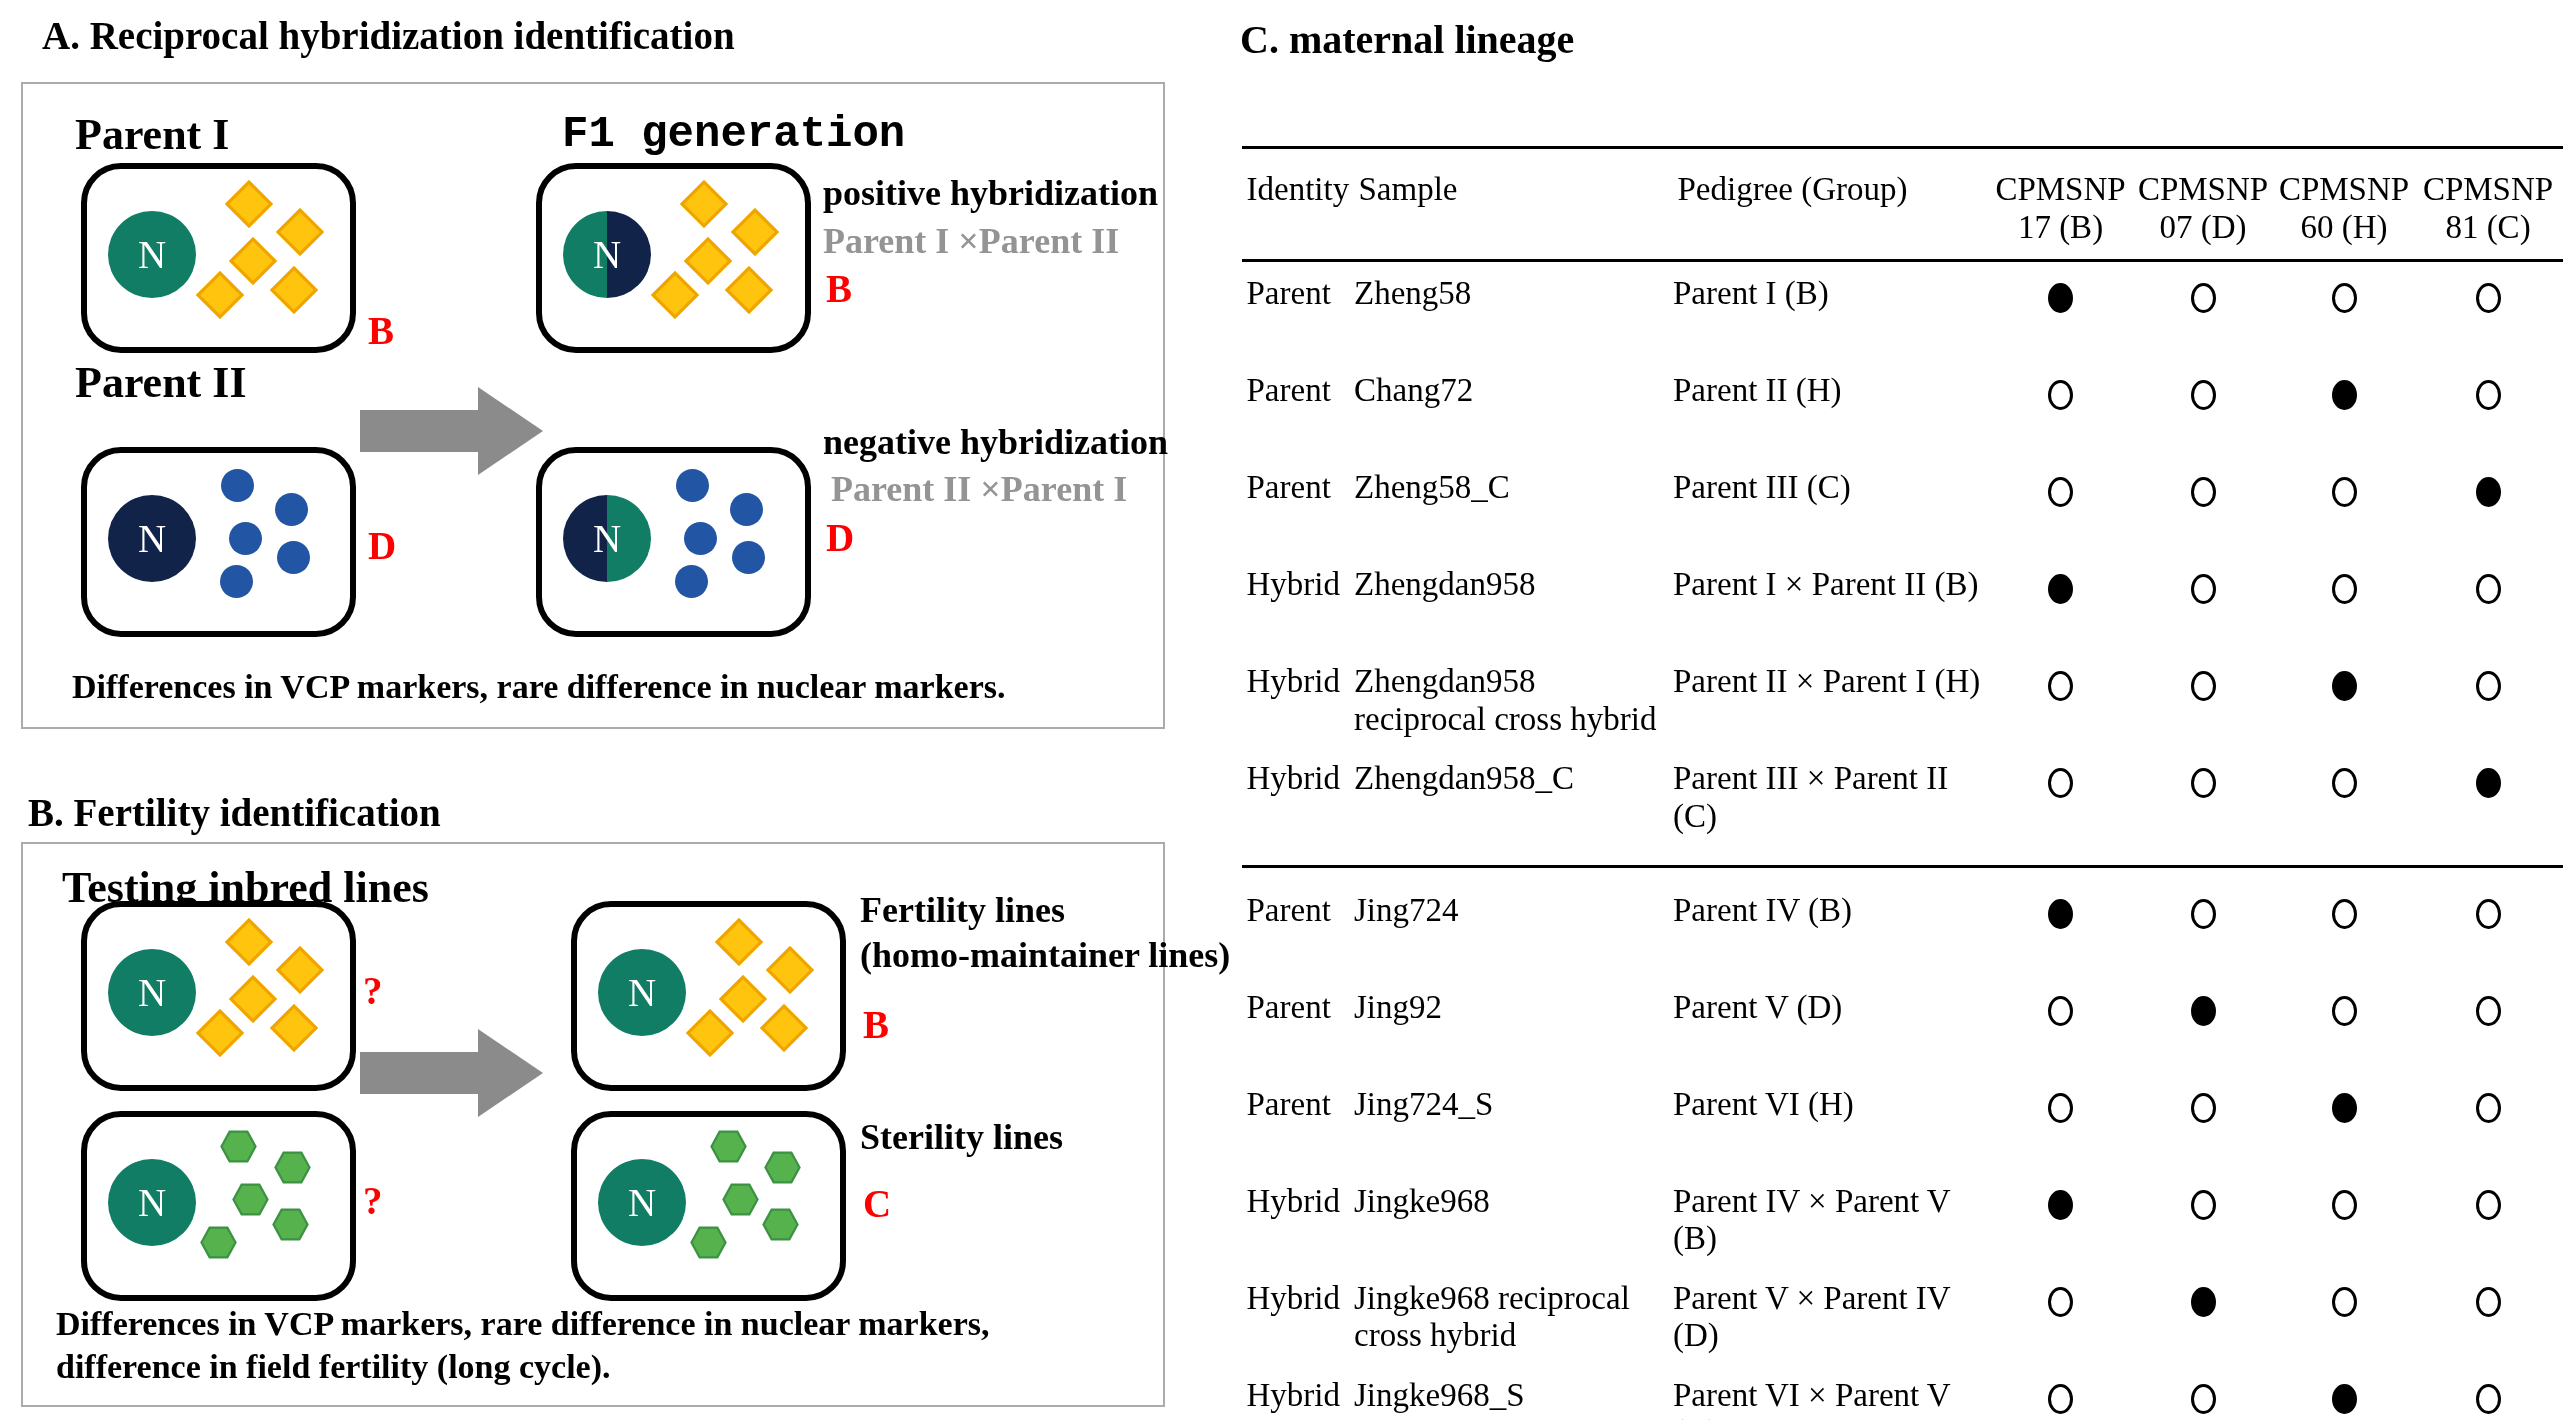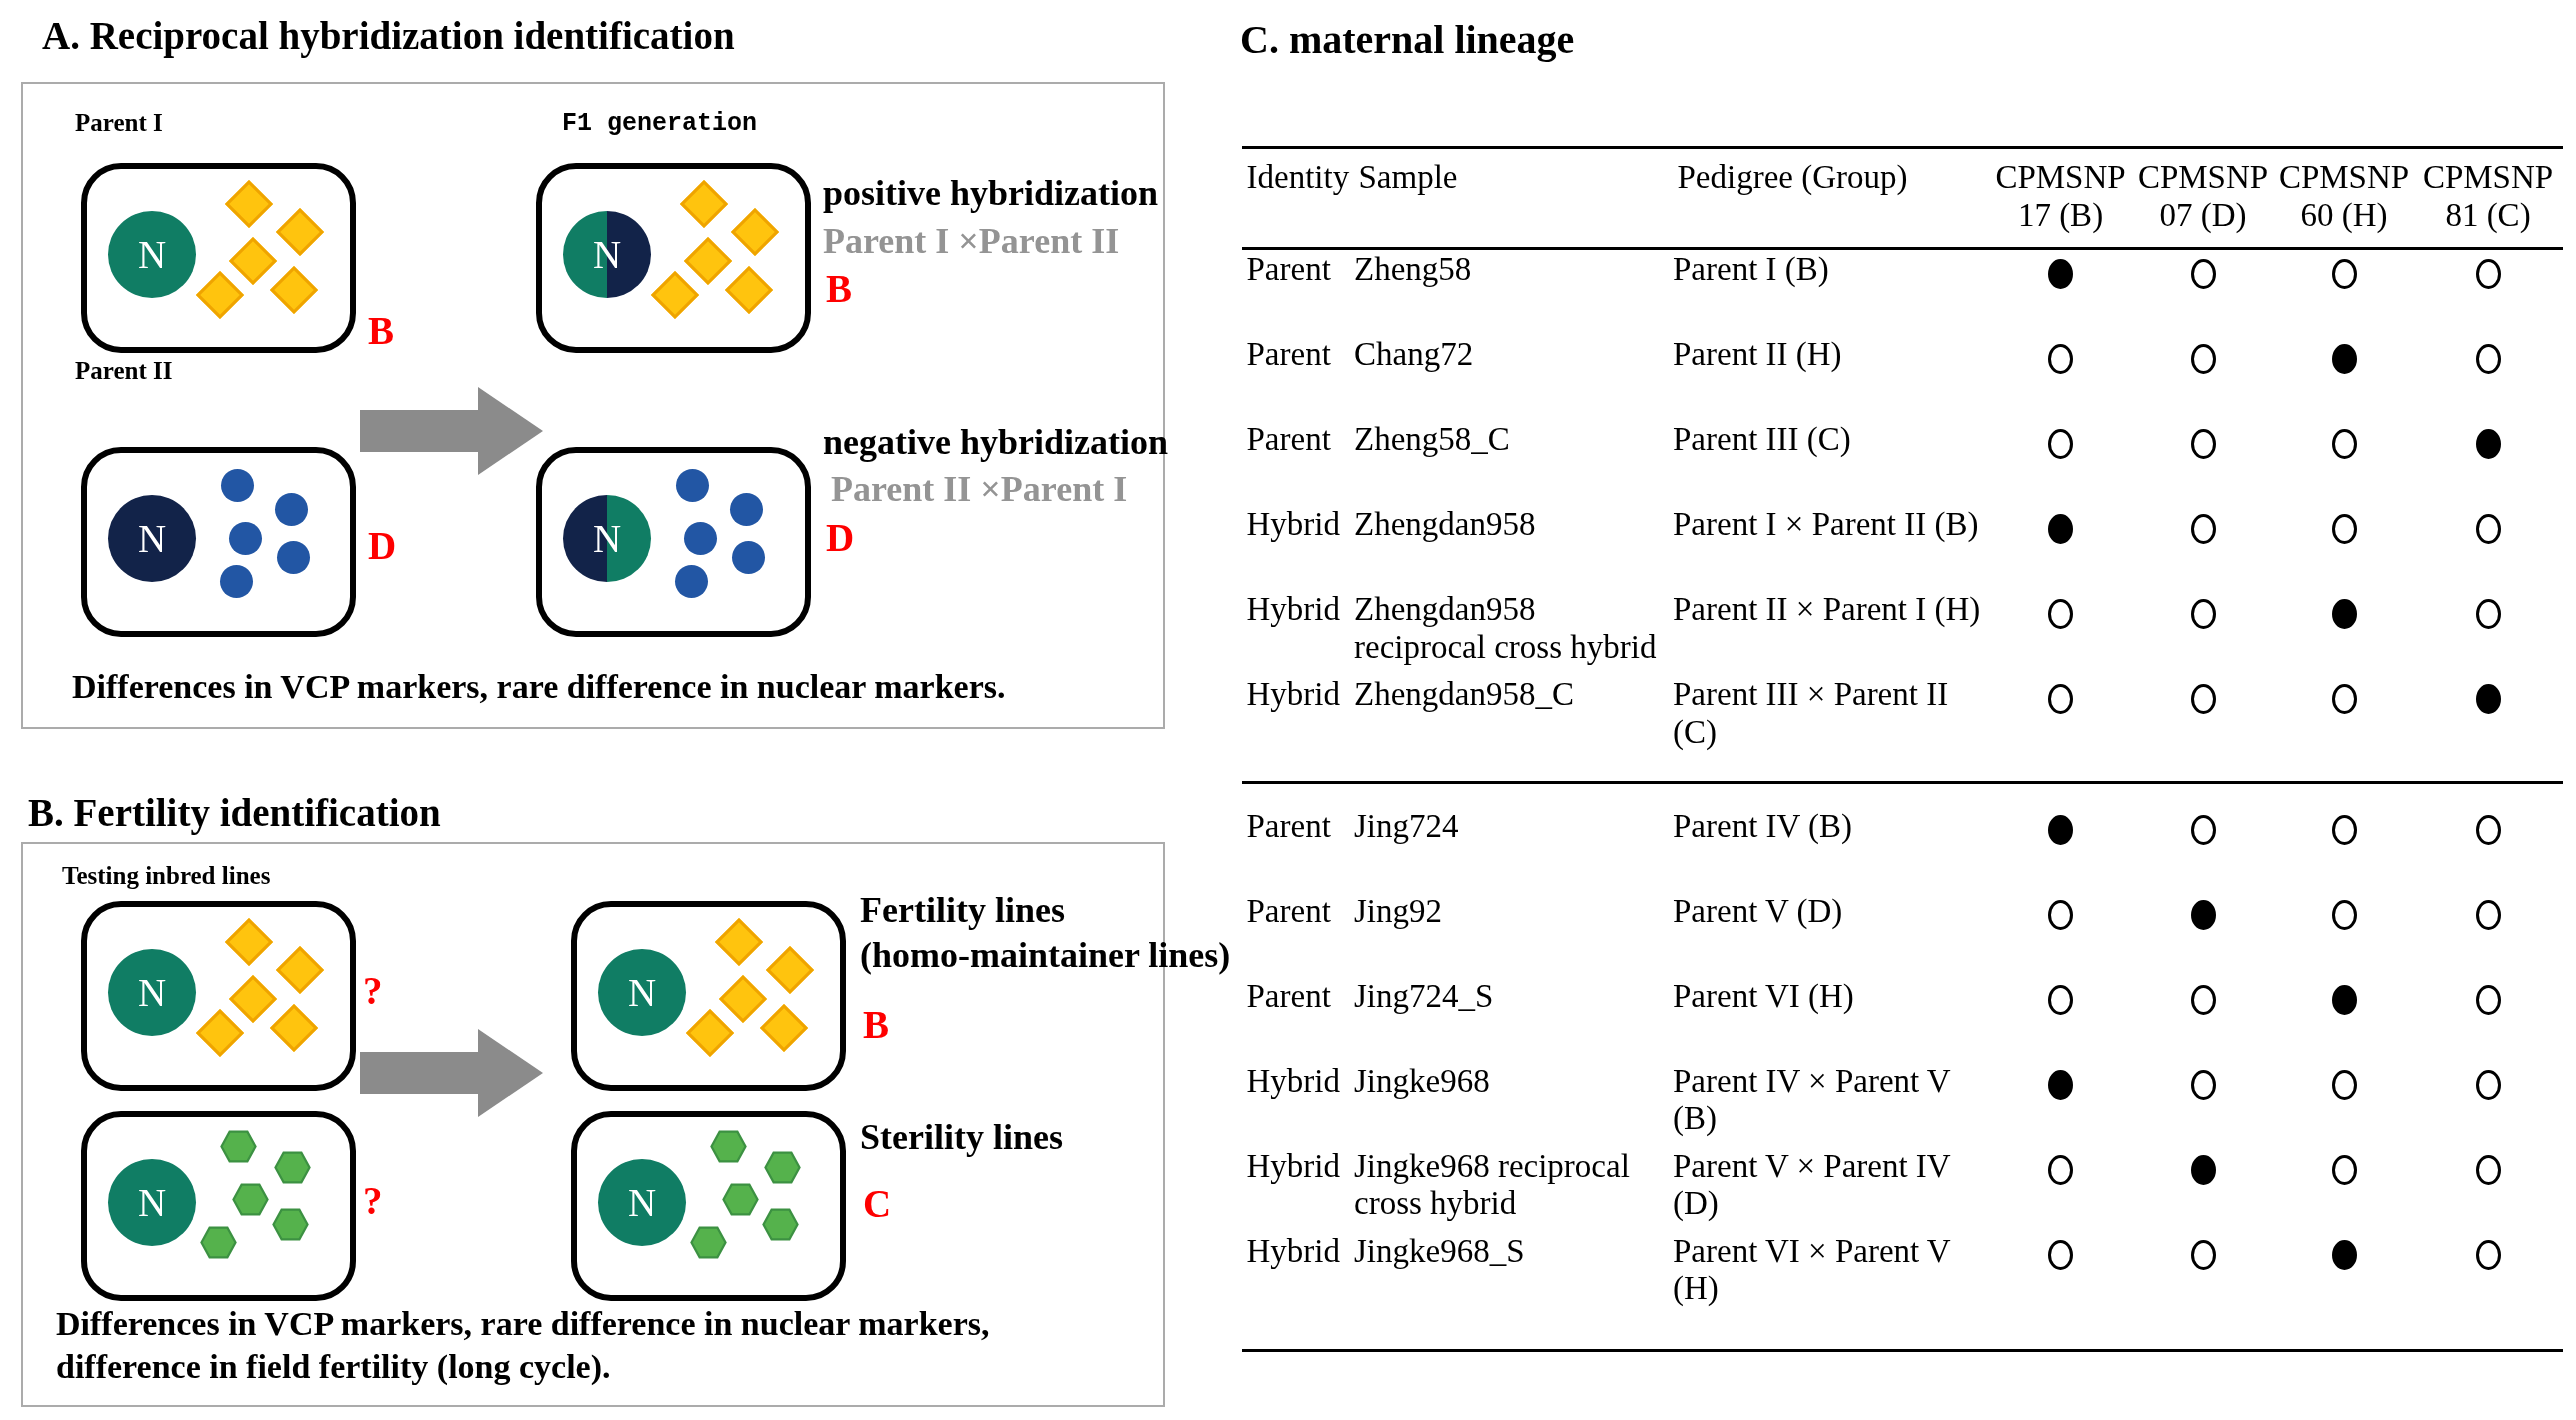--- a/index.html
+++ b/index.html
@@ -35,30 +35,30 @@
   .hx1{left:133px;top:13.4px;} .hx2{left:187px;top:34px;} .hx3{left:145px;top:66px;}
   .hx4{left:185px;top:91px;} .hx5{left:113px;top:109px;}
 
   
   .arrow{position:absolute; width:183px; height:88px;}
   .arrow .shaft{position:absolute; left:0; top:23px; width:118px; height:42px; background:#8b8b8b;}
   .arrow .head{position:absolute; left:118px; top:0; width:0; height:0;
                border-top:44px solid transparent; border-bottom:44px solid transparent; border-left:65px solid #8b8b8b;}
 
   
-  .lbl{position:absolute; font-size:25px; font-weight:bold; white-space:nowrap;}
+  .lbl{position:absolute; font-size:44px; font-weight:bold; white-space:nowrap;}
   .red-lbl{position:absolute; font-size:39px; font-weight:bold; color:#fe0000; white-space:nowrap;}
   .gray-cross{position:absolute; font-size:36px; font-weight:bold; color:#949494; white-space:nowrap;}
   .result-title{position:absolute; font-size:36px; font-weight:bold; white-space:nowrap;}
   .footnote{position:absolute; font-size:34px; font-weight:bold; white-space:nowrap;}
 
   
   #tableC{position:absolute; left:1242px; top:146px; width:1321px; font-size:33px;}
   .rule{height:0; border-top:3.7px solid #000;}
-  .tgrid{display:grid; grid-template-columns:112px 319px 316px 143px 142px 140px 148px;}
+  .tgrid{display:grid; grid-template-columns:112px 319px 316px 143px 142px 140px 148px;margin-top:12px;}
   #thead{padding:10.4px 0 12px 0;}
   #thead .h-text{padding-left:4.5px;}
   .mhead{text-align:center; line-height:1.14;}
   .trow{height:85px; align-items:start; line-height:1.14;}
   .trow > div{padding-top:1.5px;}
   .cell-identity{padding-left:4.5px;}
   .cell-dotwrap{display:flex; justify-content:center;}
   .dot{display:block; width:25px; height:30px; border-radius:50%; border:3.7px solid #000; box-sizing:border-box; margin-top:7.5px;}
   .dot.filled{background:#000;}
   .dot.open{background:#fff;}

